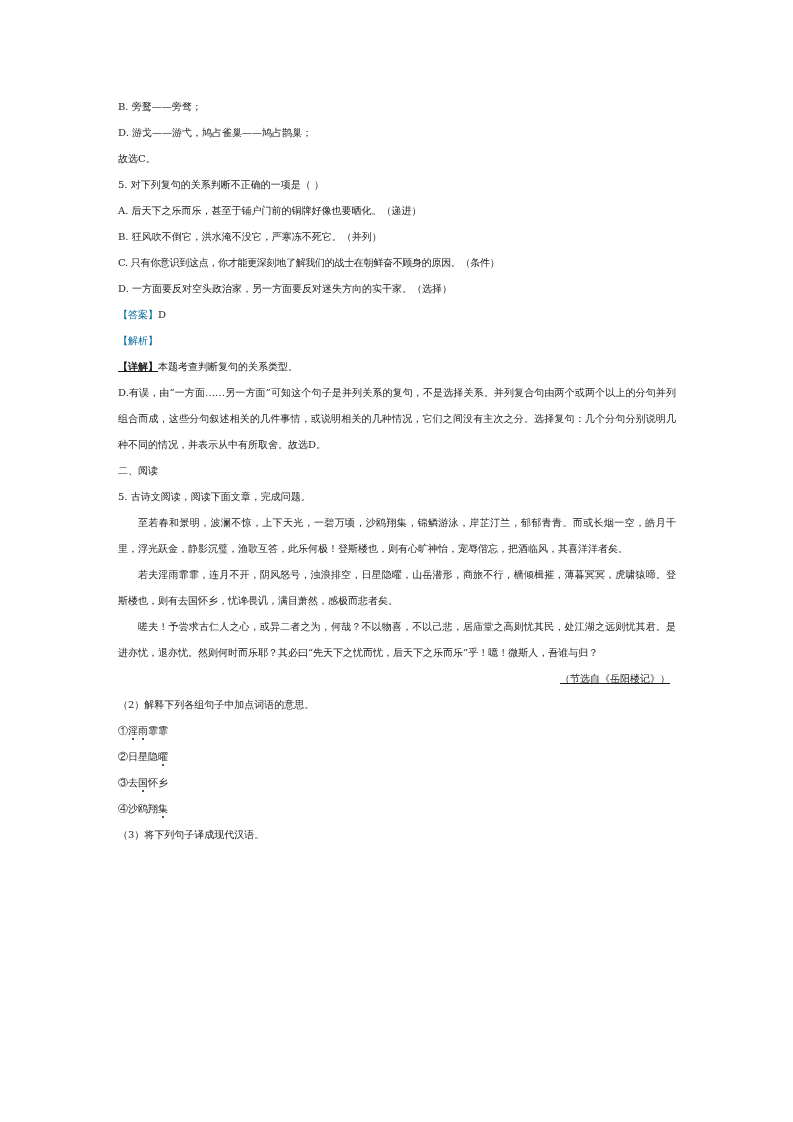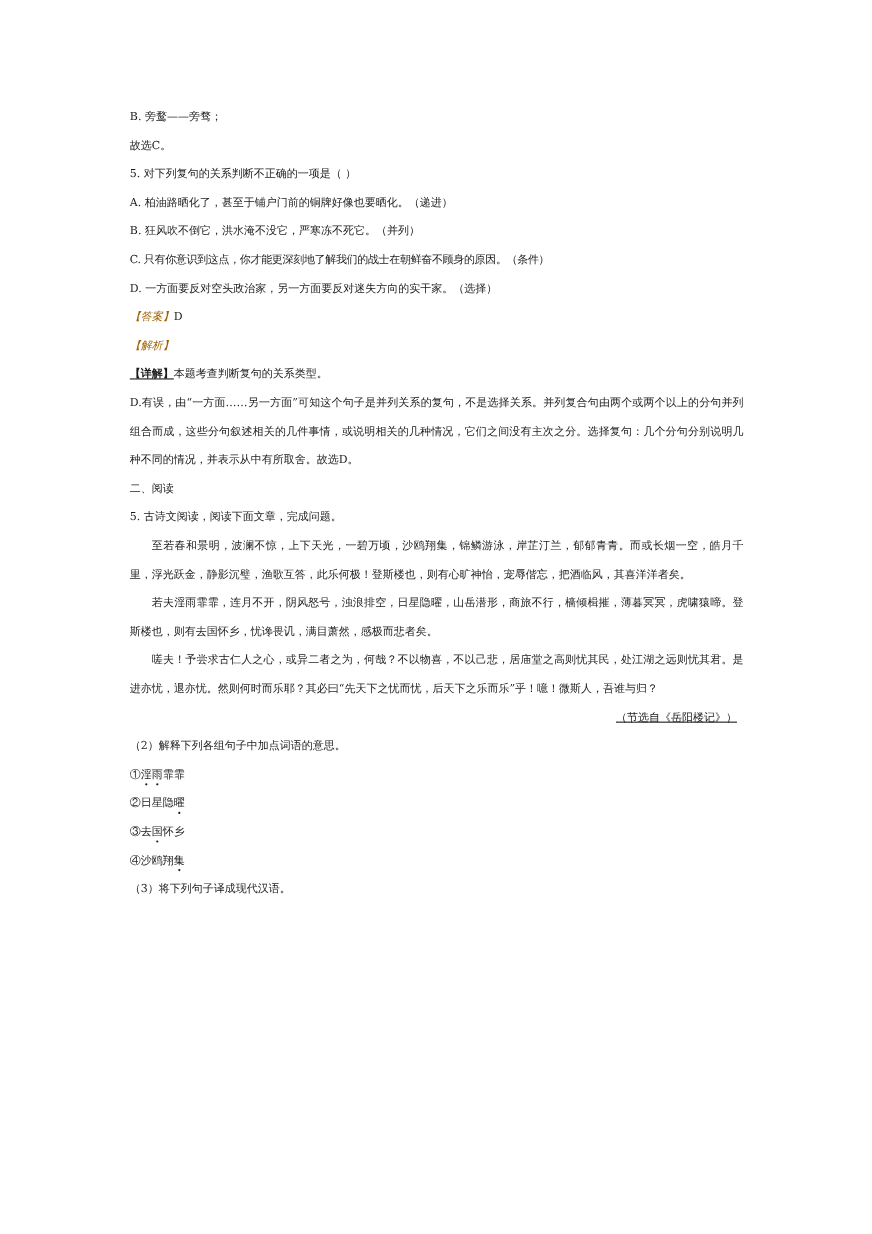--- a/index.html
+++ b/index.html
@@ -2,36 +2,37 @@
 <html><head>
 <meta charset="utf-8">
 <style>
   html, body { margin: 0; padding: 0; background: #ffffff; }
   body { width: 793px; height: 1122px; position: relative; overflow: hidden;
          font-family: "DejaVu Serif", "Liberation Serif", serif; color: #1a1a1a; }
   .page { position: absolute; left: 118px; top: 94px; width: 558px; font-size: 10px; }
   .line { height: 26px; line-height: 26px; white-space: nowrap; }
   .para { line-height: 26px; text-align: justify; }
   .indent { text-indent: 2em; }
-  .blue { color: #a16207; font-style: italic; }
+  .blue { color: #0369a1; }
   .bold-label { font-weight: bold; text-decoration: underline; }
   .source { text-align: right; padding-right: 6px; text-decoration: underline; }
   .blank { display: inline-block; width: 48px; border-bottom: 1px solid #1a1a1a; height: 14px; vertical-align: baseline; }
   .dot { position: relative; }
   .dot::after { content: ""; position: absolute; left: 50%; bottom: -4px; width: 2px; height: 2px; margin-left: -1px; background: #1a1a1a; border-radius: 50%; }
 </style>
 </head>
 <body>
 
 <div class="page">
   <div class="line">B. 旁鹜——旁骛；</div>
+  <div class="line">D. 游戈——游弋，鸠占雀巢——鸠占鹊巢；</div>
   <div class="line">故选C。</div>
 
   <div class="line">5.  对下列复句的关系判断不正确的一项是（      ）</div>
-  <div class="line">A.  柏油路晒化了，甚至于铺户门前的铜牌好像也要晒化。（递进）</div>
+  <div class="line">A.  后天下之乐而乐，甚至于铺户门前的铜牌好像也要晒化。（递进）</div>
   <div class="line">B.  狂风吹不倒它，洪水淹不没它，严寒冻不死它。（并列）</div>
   <div class="line" style="letter-spacing:-0.3px">C.  只有你意识到这点，你才能更深刻地了解我们的战士在朝鲜奋不顾身的原因。（条件）</div>
   <div class="line">D.  一方面要反对空头政治家，另一方面要反对迷失方向的实干家。（选择）</div>
 
   <div class="line">
     <span class="blue">【答案】</span><span>D</span>
   </div>
   <div class="line">
     <span class="blue">【解析】</span>
   </div>

